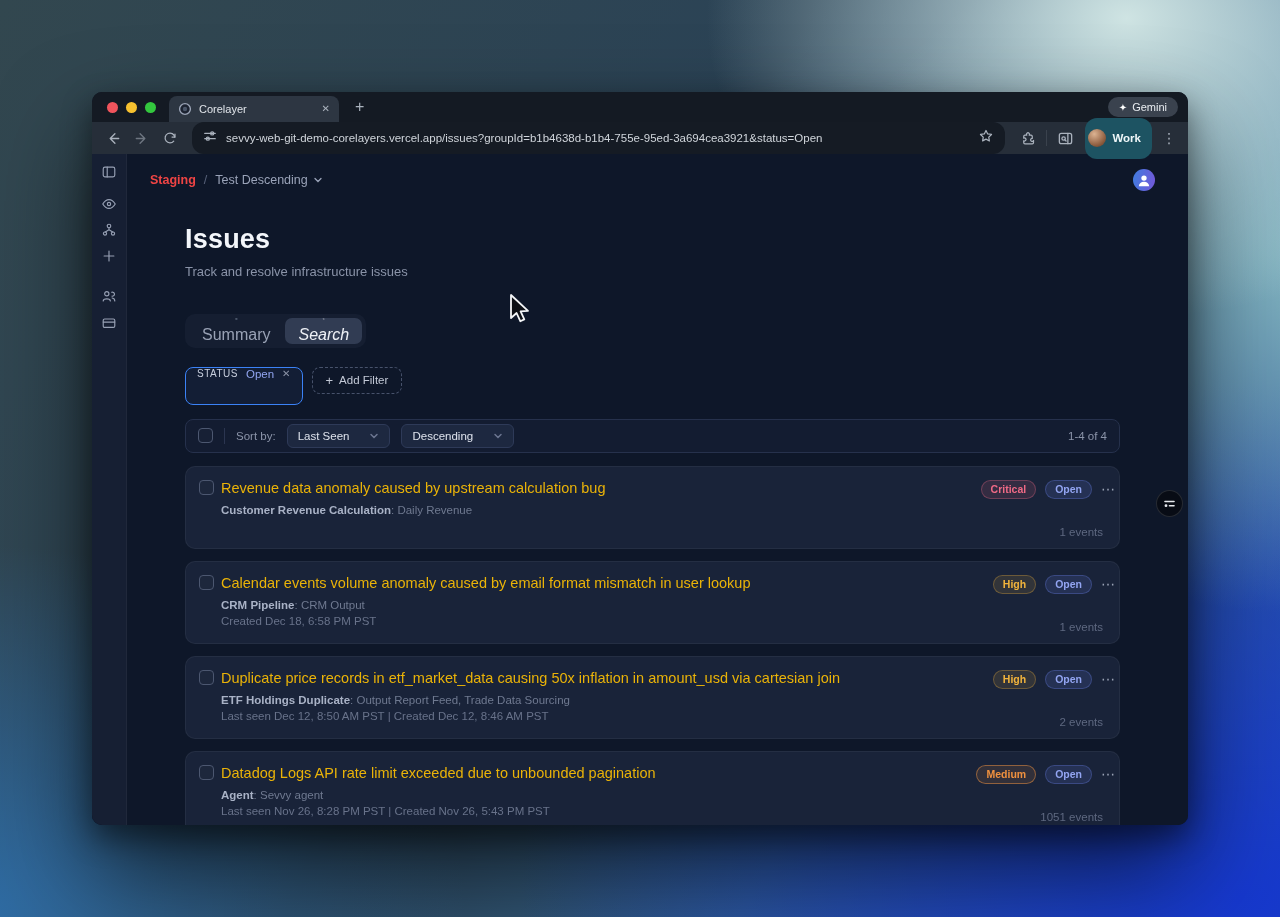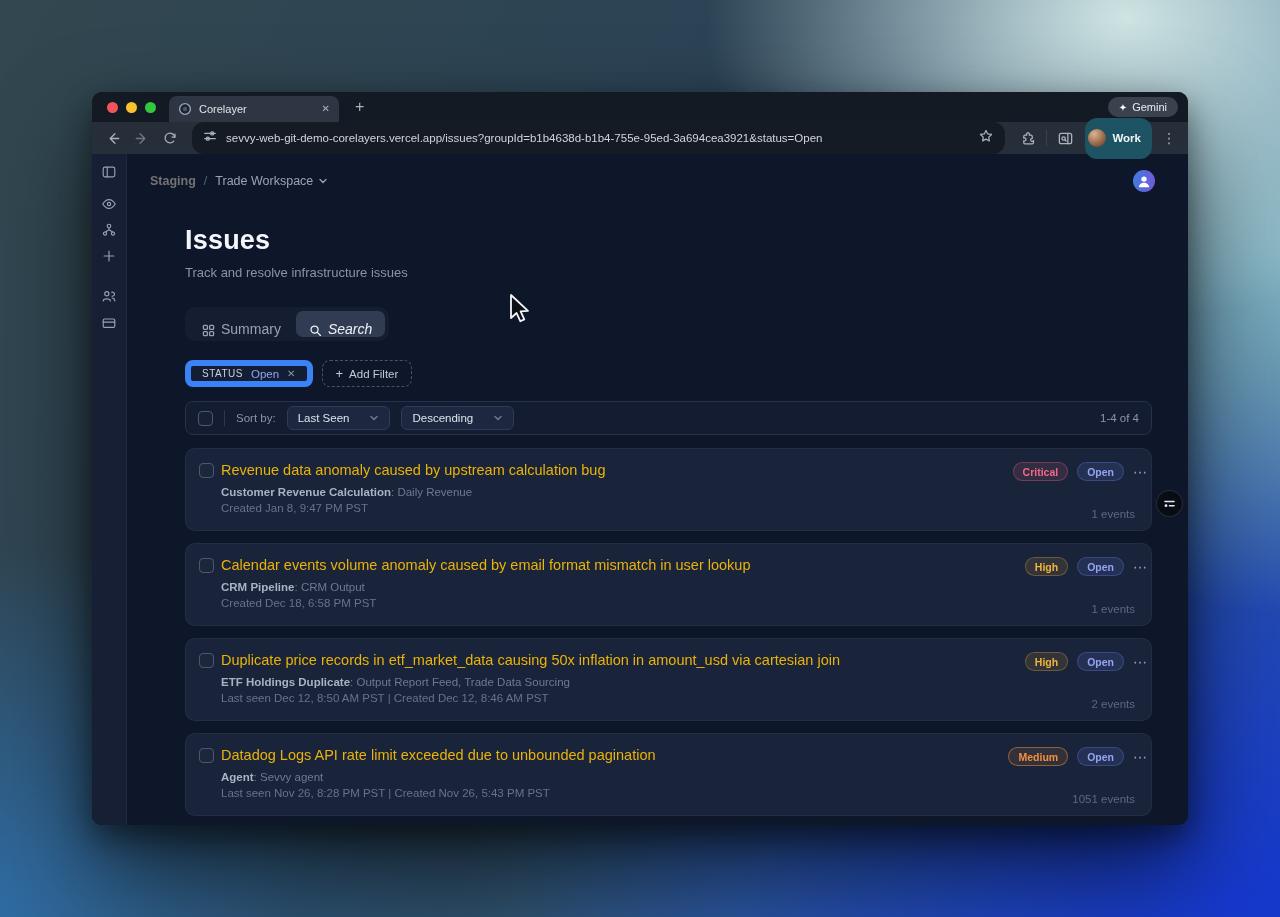--- a/index.html
+++ b/index.html
@@ -56,39 +56,39 @@
   .rail{
     width:35px; background:#161f33; border-right:1px solid rgba(255,255,255,.045);
     display:flex; flex-direction:column; align-items:center; padding-top:9px; flex:none;
   }
   .ricon{ width:18px; height:18px; display:flex; align-items:center; justify-content:center; color:#97a0b4; }
   .ricon svg{ stroke:#97a0b4; fill:none; stroke-width:1.3; stroke-linecap:round; stroke-linejoin:round; }
   .m14{ margin-bottom:14px; } .m8{ margin-bottom:8px; } .m22{ margin-bottom:22px; } .m9{ margin-bottom:9px; }
   .content{ flex:1; min-width:0; display:flex; flex-direction:column; }
   .appheader{ height:57px; display:flex; align-items:center; padding:0 33px 0 23px; }
   .breadcrumb{ display:flex; align-items:center; gap:8px; font-size:12.5px; }
-  .bc-env{ color:#737373; font-weight:700; }
+  .bc-env{ color:#ef4444; font-weight:700; }
   .bc-sep{ color:#58627a; }
   .bc-ws{ color:#9aa3b8; display:flex; align-items:center; gap:5px; }
   .avatar{
     margin-left:auto; width:22px; height:22px; border-radius:50%;
     background:linear-gradient(100deg,#3f7de0,#7457d8);
     display:flex; align-items:center; justify-content:center; overflow:hidden;
   }
-  .main{ padding:17px 36px 24px 58px; overflow:hidden; }
+  .main{ padding:17px 68px 24px 58px; overflow:hidden; }
   .page-title{ font-size:27px; font-weight:700; color:#f3f6fa; letter-spacing:.2px; margin-bottom:9px; }
   .page-subtitle{ font-size:13px; color:#8a93a8; margin-bottom:27px; }
   .viewtabs{ display:inline-flex; background:#151e31; border-radius:10px; padding:4px; gap:2px; margin-bottom:19px; }
-  .vtab{ height:26px; display:flex; align-items:flex-end; gap:6px; padding:0 13px; border-radius:7px;
-         font-size:14px; color:#99a2b5; }
+  .vtab{ height:26px; display:flex; align-items:center; gap:6px; padding:0 13px; border-radius:7px;
+         font-size:16px; color:#99a2b5;flex-direction:column; }
   .vtab.active{ background:#313c53; color:#eef1f6;font-style:italic; }
   .vtab svg{ stroke:currentColor; fill:none; stroke-width:1.4; stroke-linecap:round; }
   .filters{ display:flex; gap:9px; margin-bottom:14px; }
-  .chip{ height:27px; border:6px solid #3b82f6; background:rgba(70,95,165,.10); border-radius:8px;
-         display:flex; align-items:center; gap:8px; padding:0 11px; }
+  .chip{ height:38px; border:1px solid #3b82f6; background:rgba(70,95,165,.10); border-radius:8px;
+         display:flex; gap:8px; padding:0 11px; }
   .chip-key{ font-size:10px; color:#c9d0df; letter-spacing:.5px; }
   .chip-val{ font-size:11.5px; color:#92a5f0; }
   .chip-x{ font-size:10px; color:#8b93a7; }
   .addfilter{ height:27px; border:1px dashed #47526b; border-radius:8px; display:flex; align-items:center;
               gap:6px; padding:0 13px; color:#c3c9d6; font-size:11.5px; background:transparent; }
   .addfilter .plus{ font-size:13px; color:#c3c9d6; }
   .sortbar{ height:34px; border:1px solid #26314c; background:#131c31; border-radius:8px;
             display:flex; align-items:center; padding:0 12px; gap:11px; margin-bottom:13px; }
   .cb{ width:15px; height:15px; border:1.5px solid #4c5770; border-radius:4px; background:rgba(255,255,255,.02); flex:none; }
   .sdiv{ width:1px; height:16px; background:#2b3550; }
@@ -246,21 +246,21 @@
             </svg>
         </span>
       </div>
 
       <div class="content">
         <div class="appheader">
           <div class="breadcrumb">
             <span class="bc-env">Staging</span>
             <span class="bc-sep">/</span>
             <span class="bc-ws">
-              <span>Trade Workspace</span>
+              <span>Test Descending</span>
               <svg width="10" height="10" viewBox="0 0 10 10">
                   <path d="M2 3.5 5 6.5 8 3.5" stroke="#9aa3b8" fill="none" stroke-width="1.3" stroke-linecap="round"></path>
                 </svg>
             </span>
           </div>
           <span class="avatar">
             <svg width="16" height="16" viewBox="0 0 18 18">
                 <circle cx="9" cy="6.8" r="3" fill="#fff"></circle>
                 <path d="M3.2 16a5.8 5 0 0 1 11.6 0z" fill="#fff"></path>
               </svg>
@@ -323,21 +323,20 @@
 
           
           <div class="card">
             <div class="card-top">
               <span class="cb"></span>
               <span class="card-title">Revenue data anomaly caused by upstream calculation bug</span>
             </div>
             <div class="meta1">
               <span class="meta-label">Customer Revenue Calculation</span><span>: </span><span>Daily Revenue</span>
             </div>
-            <div class="meta2">Created Jan 8, 9:47 PM PST</div>
             <div class="badges">
               <span class="badge critical">Critical</span>
               <span class="badge open">Open</span>
               <span class="card-menu">⋯</span>
             </div>
             <span class="events">1 events</span>
           </div>
 
           
           <div class="card">

